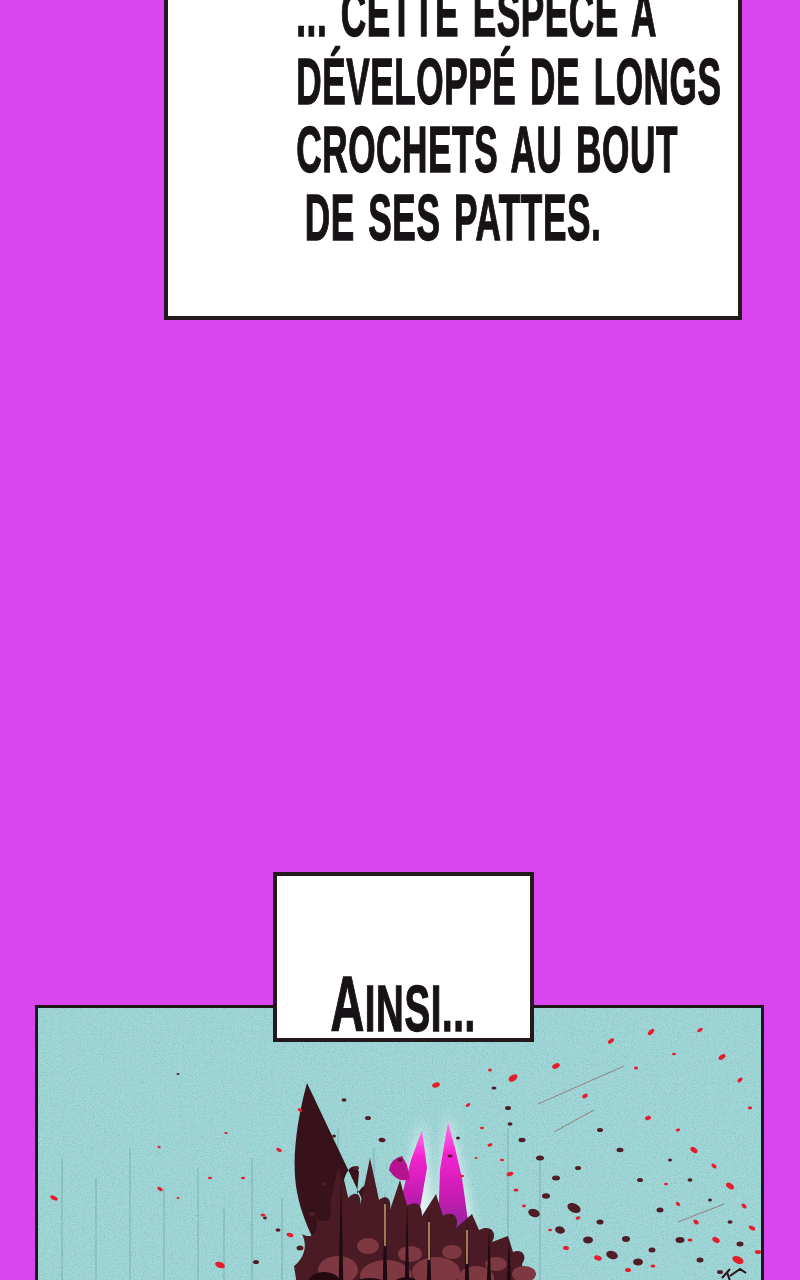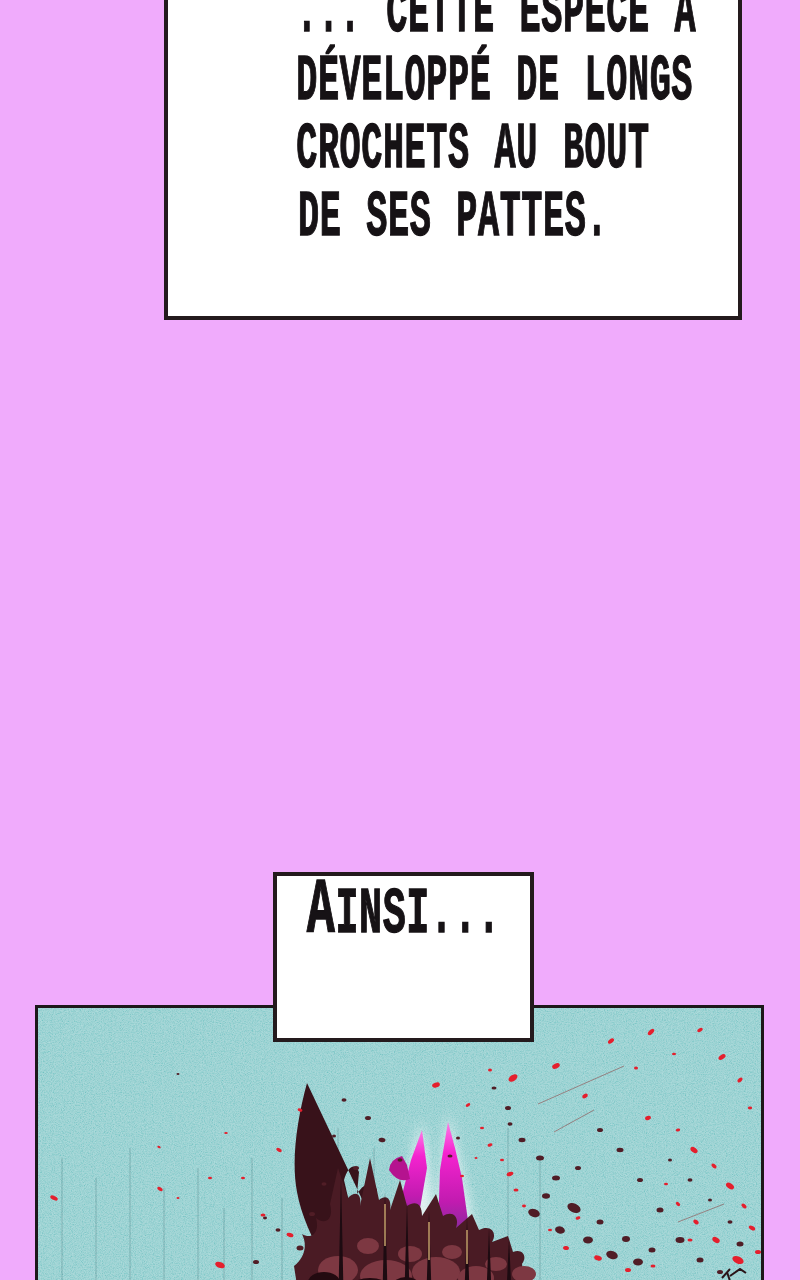--- a/index.html
+++ b/index.html
@@ -1,25 +1,25 @@
 <!DOCTYPE html>
 <html><head>
 <meta charset="utf-8">
 <style>
   html,body{margin:0;padding:0;background:#ffffff;}
   body{width:800px;height:1280px;overflow:hidden;}
-  .page{position:relative;width:800px;height:1280px;background:#f0abfc;
-        font-family:Liberation Mono, monospace;}
+  .page{position:relative;width:800px;height:1280px;background:#d946ef;
+        font-family:Liberation Sans, sans-serif;}
 
   
   .nbox{position:absolute;box-sizing:border-box;background:#ffffff;
         border:4px solid #241a1d;}
   .nbox-top{left:164px;top:-14px;width:578px;height:334px;z-index:2;}
   .nbox-ainsi{left:273px;top:872px;width:261px;height:170px;z-index:3;
-        display:flex;align-items:flex-start;justify-content:center;}
+        display:flex;align-items:flex-end;justify-content:center;}
 
   .cap-text{color:#161215;font-weight:700;text-align:center;
         transform:scaleX(0.55);transform-origin:50% 50%;
         -webkit-text-stroke:1.3px #161215;letter-spacing:1px;word-spacing:6px;
         white-space:nowrap;}
   .cap-top{position:absolute;left:0;right:0;top:-10px;
         font-size:64px;line-height:68px;}
   .cap-ainsi{font-size:64px;line-height:64px;transform:scaleX(0.6) translateY(3px);}
   .cap-ainsi::first-letter{font-size:78px;}
 

